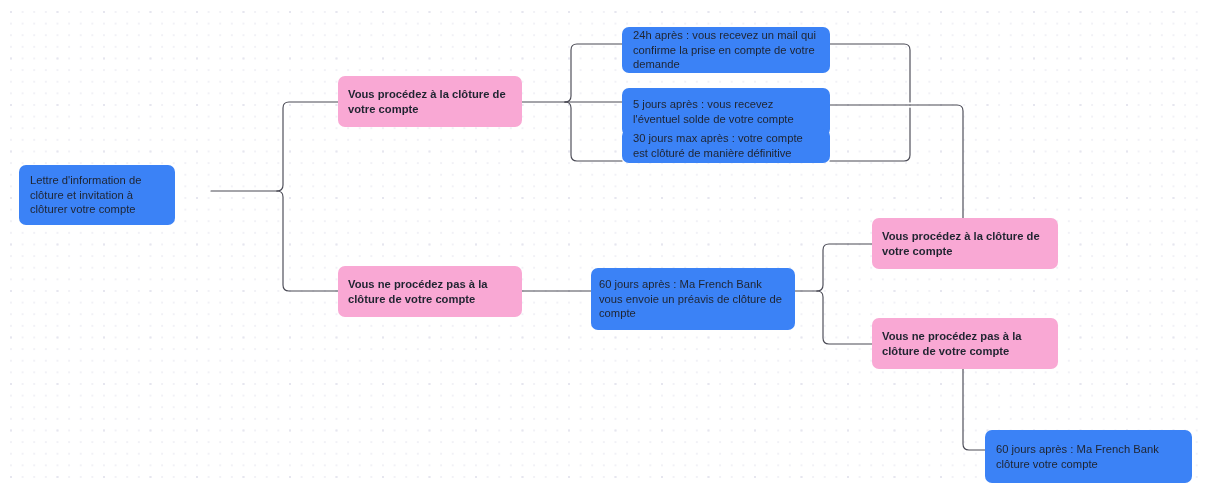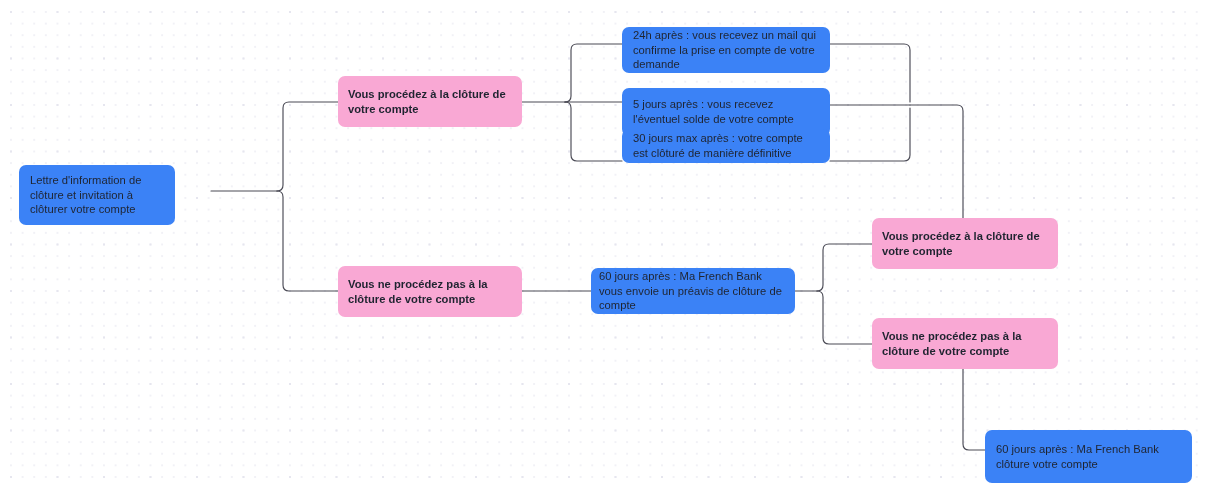--- a/index.html
+++ b/index.html
@@ -112,21 +112,21 @@
   <div class="node blue" style="left:338px; top:76px; width:184px; height:51px;">Vous procédez à la clôture de votre compte</div>
 
   <div class="node green" style="left:622px; top:27px; width:208px; height:46px;">24h après : vous recevez un mail qui confirme la prise en compte de votre demande</div>
 
   <div class="node green" style="left:622px; top:88px; width:208px; height:48px;">5 jours après : vous recevez l'éventuel solde de votre compte</div>
 
   <div class="node green" style="left:622px; top:129px; width:208px; height:34px;">30 jours max après : votre compte est clôturé de manière définitive</div>
 
   <div class="node blue" style="left:338px; top:266px; width:184px; height:51px;">Vous ne procédez pas à la clôture de votre compte</div>
 
-  <div class="node green" style="left:591px; top:268px; width:204px; height:46px;padding-left:8px;">60 jours après : Ma French Bank vous envoie un préavis de clôture de compte</div>
+  <div class="node green" style="left:591px; top:268px; width:204px; height:62px;padding-left:8px;">60 jours après : Ma French Bank vous envoie un préavis de clôture de compte</div>
 
   <div class="node blue" style="left:872px; top:218px; width:186px; height:51px;">Vous procédez à la clôture de votre compte</div>
 
   <div class="node blue" style="left:872px; top:318px; width:186px; height:51px;">Vous ne procédez pas à la clôture de votre compte</div>
 
   <div class="node green" style="left:985px; top:430px; width:207px; height:53px;">60 jours après : Ma French Bank clôture votre compte</div>
 
 </div>
 
 </body></html>

